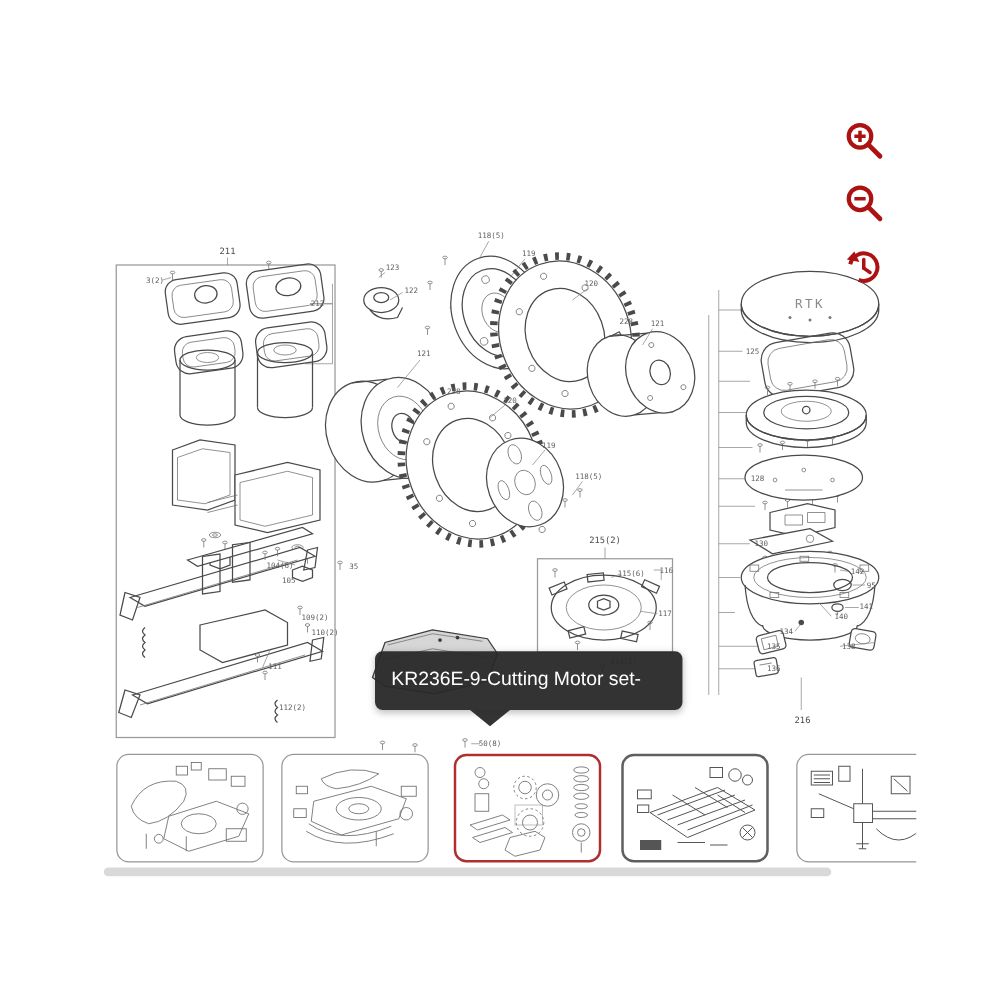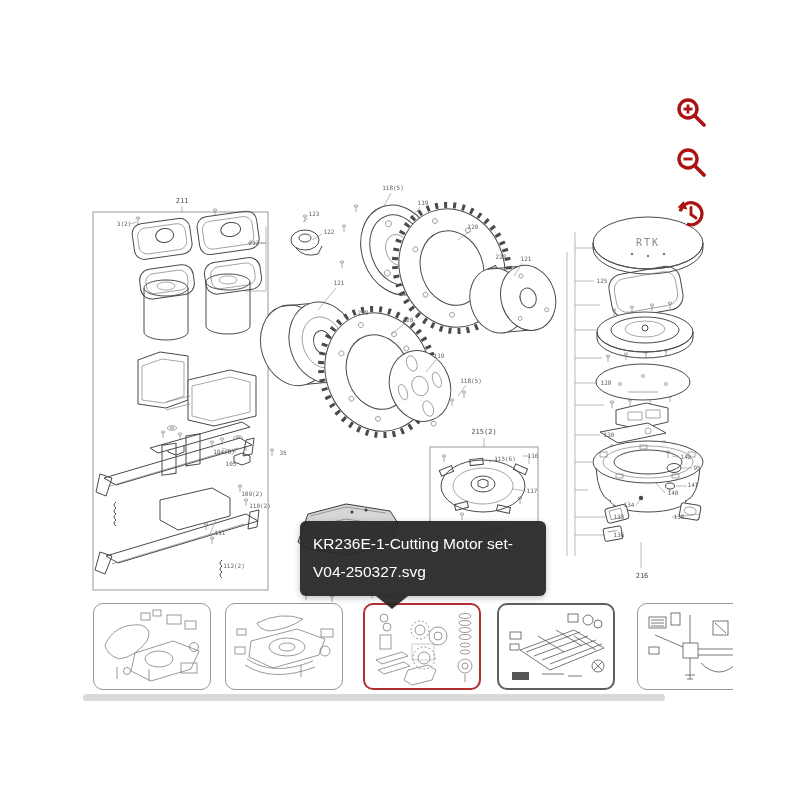--- a/index.html
+++ b/index.html
@@ -431,22 +431,21 @@
     <svg width="32" height="32" viewBox="0 0 32 32">
       <path d="M7.5 10.5 A11 11 0 1 1 10 24.5" fill="none" stroke="#ad1212" stroke-width="3.2" transform="rotate(-18 16 16)"></path>
       <polygon points="3.5,9.5 13.5,11.5 9.5,3.2" fill="#ad1212"></polygon>
       <line x1="17" y1="16.5" x2="17" y2="9.5" stroke="#ad1212" stroke-width="2.8" stroke-linecap="round"></line>
       <line x1="17" y1="16.5" x2="22" y2="20" stroke="#ad1212" stroke-width="2.8" stroke-linecap="round"></line>
     </svg>
   </button>
 </div>
 
 <div class="tooltip">
-  <div>KR236E-1-Cutting Motor set-</div>
-  <div>V04-250327.svg</div>
+  <div>KR236E-9-Cutting Motor set-</div>
   <div class="arrow"></div>
 </div>
 
 <div class="strip">
 
   <div class="thumb" style="left:93px">
     <svg width="110" height="79" viewBox="0 0 110 79">
       <path d="M8 38 Q18 16 44 18 Q56 22 50 34 Q38 50 22 52 Q10 48 8 38 z" class="mini"></path>
       <path d="M38 46 l38 -12 l26 10 l-8 18 l-40 12 l-20 -10 z" class="mini"></path>
       <ellipse cx="62" cy="52" rx="14" ry="8" class="mini"></ellipse>

